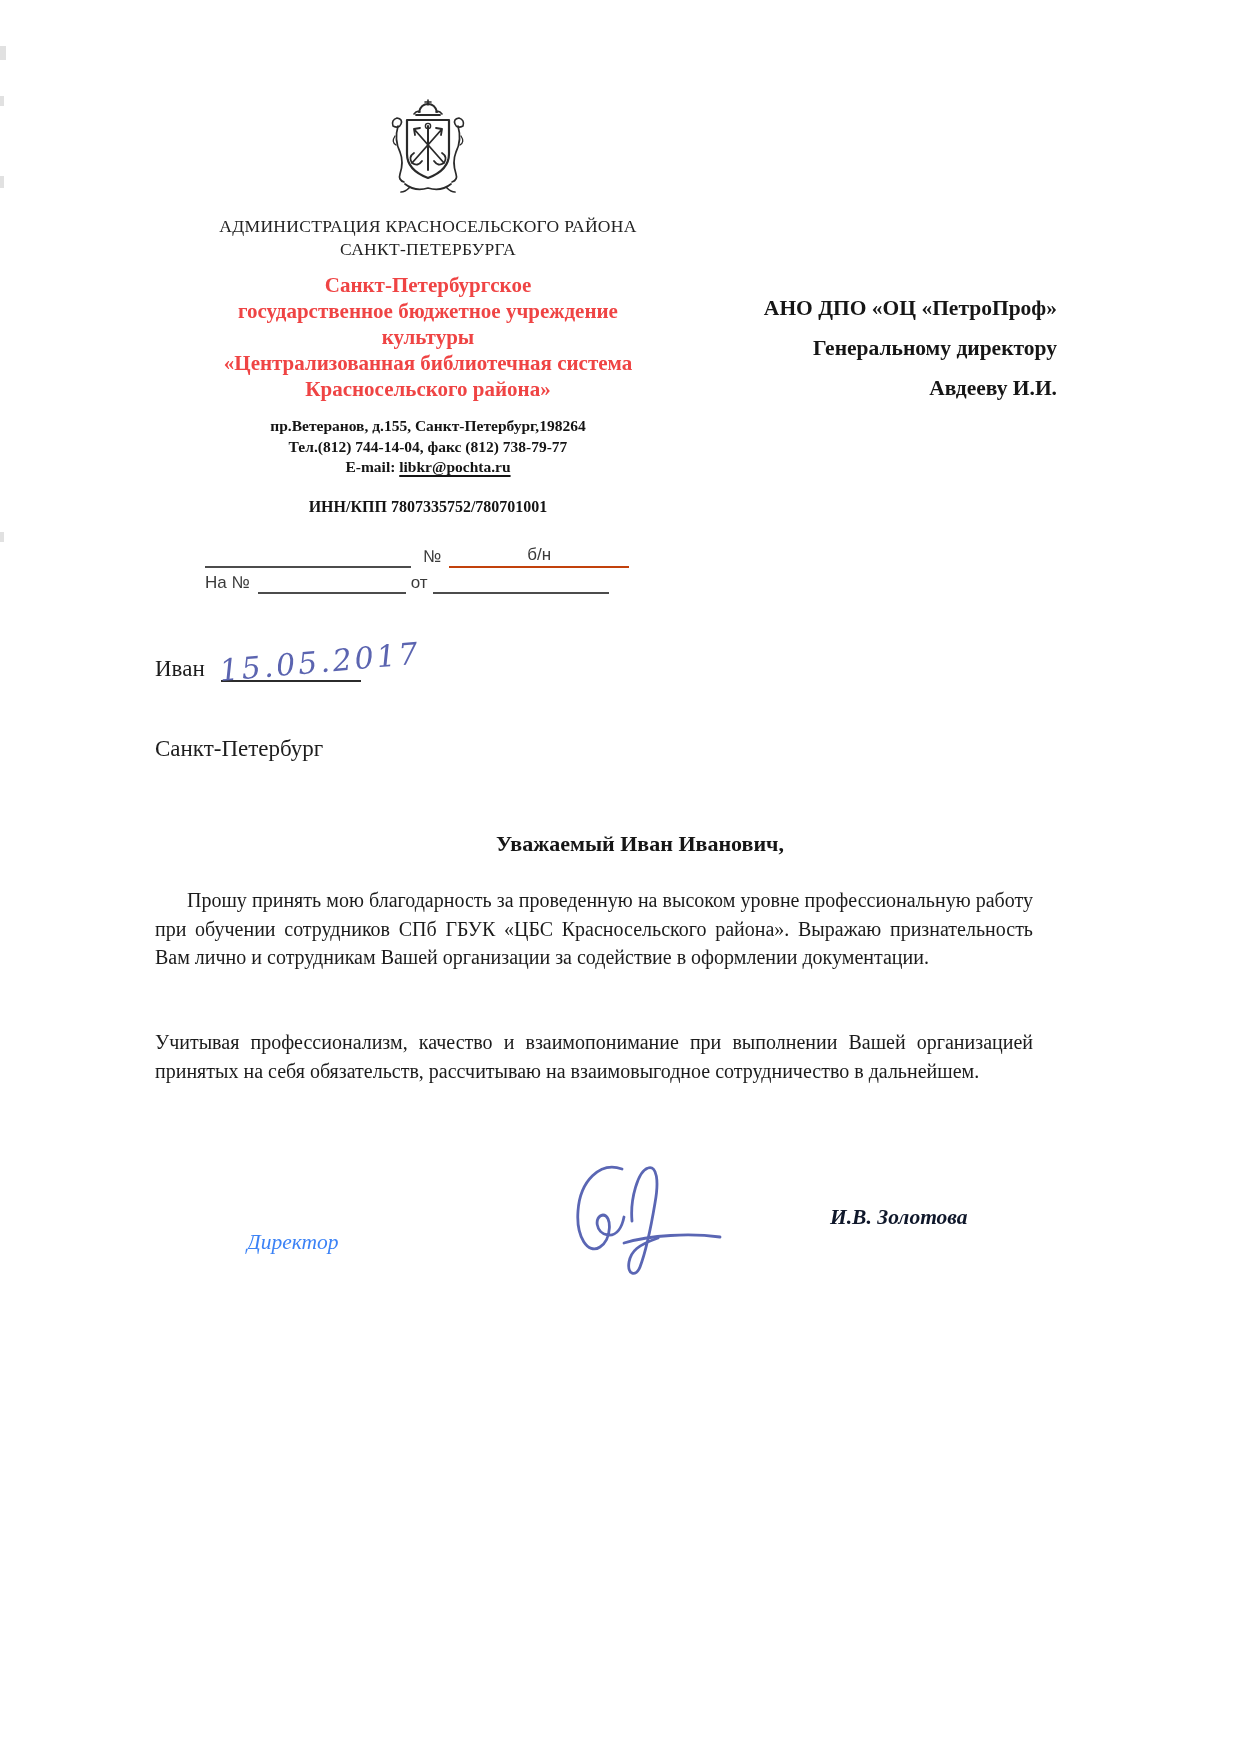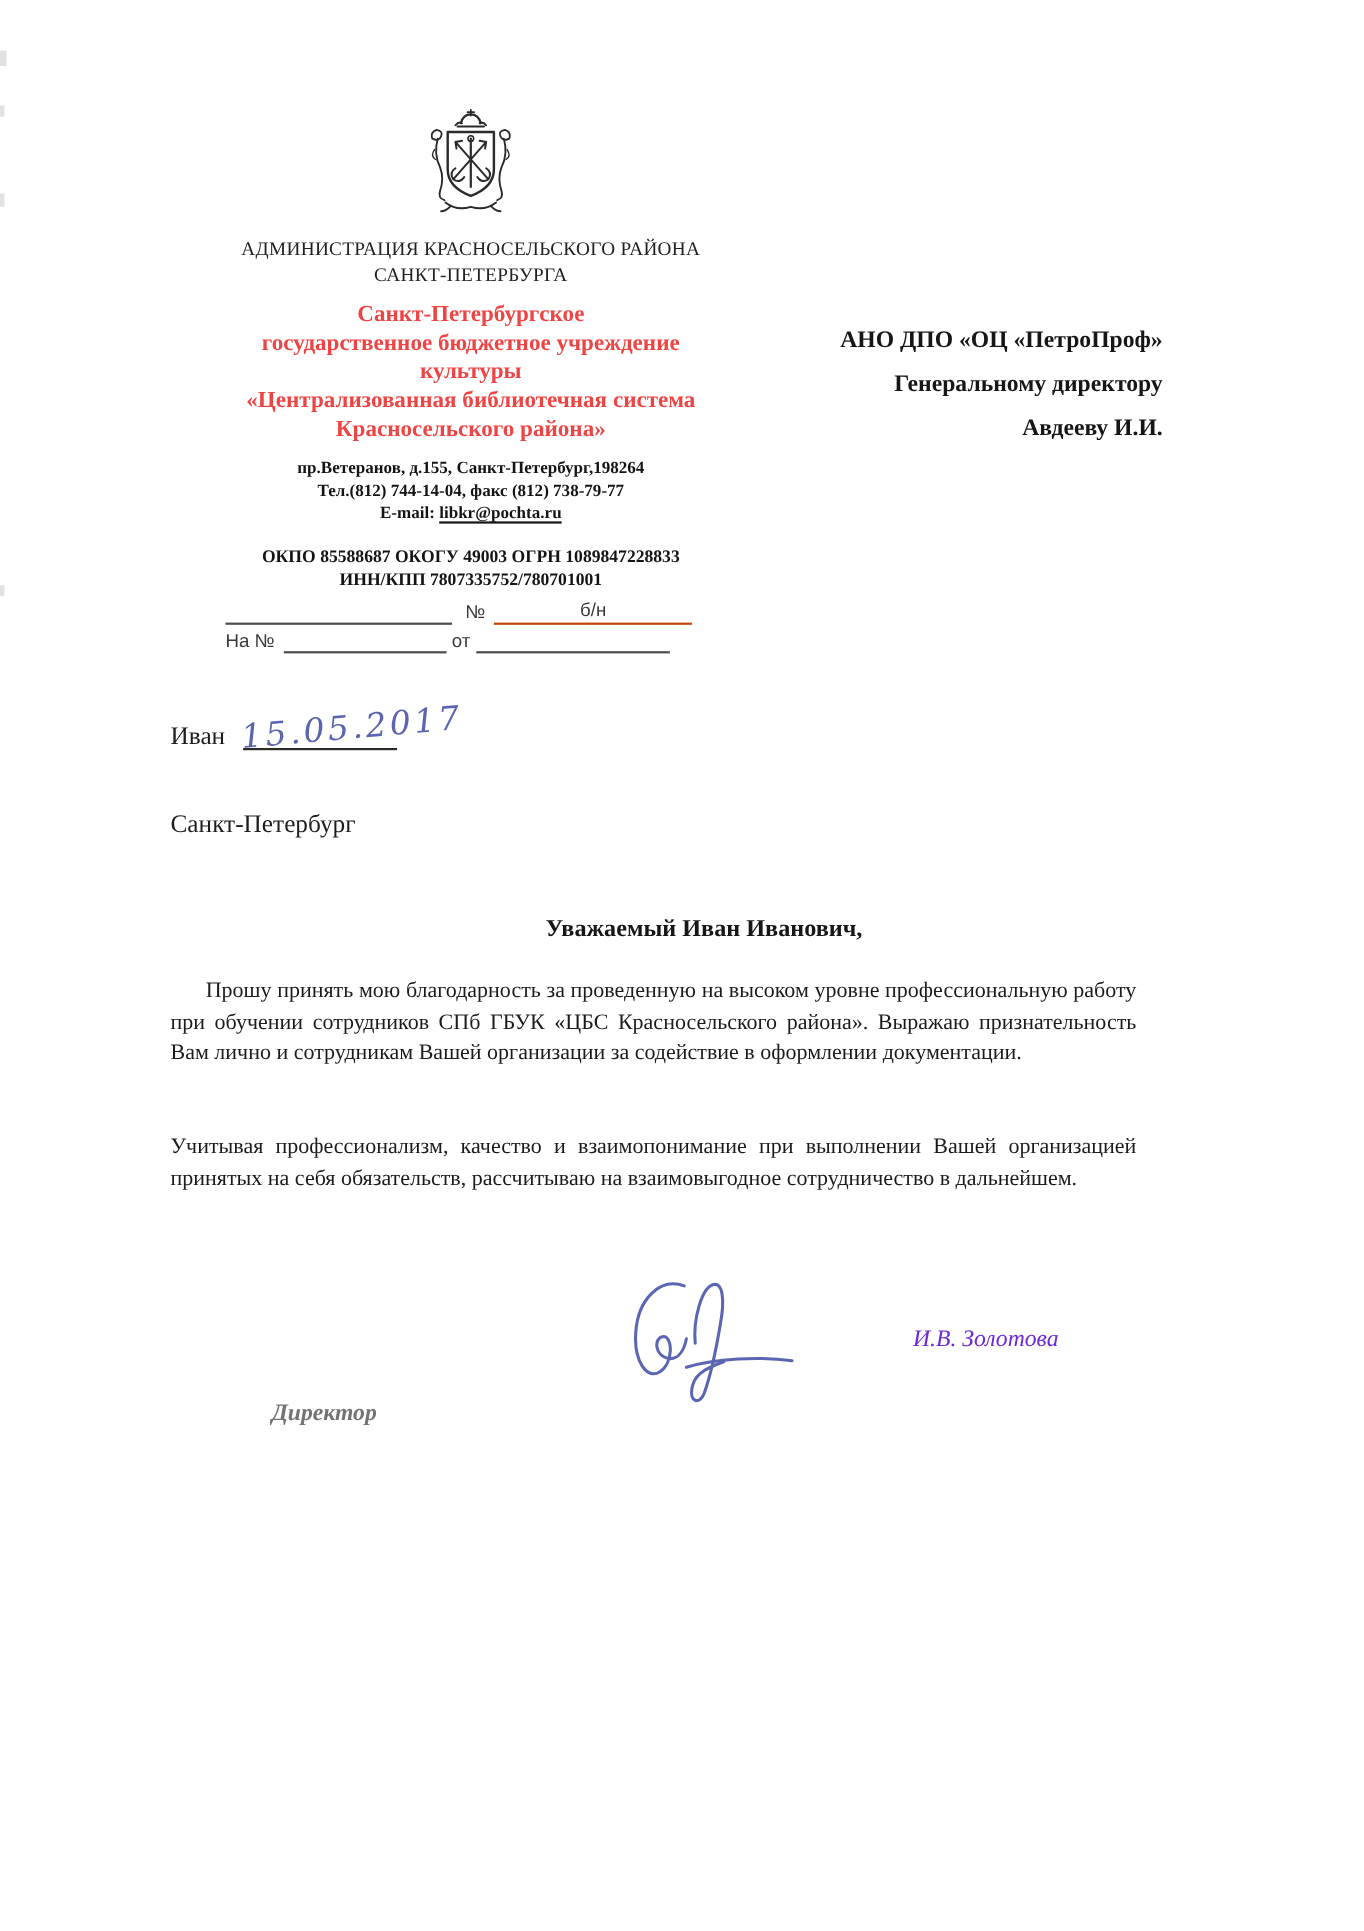--- a/index.html
+++ b/index.html
@@ -47,24 +47,24 @@
   .city { position:absolute; left:155px; top:736px; font-size:23px; }
 
   .salutation { position:absolute; left:175px; top:831px; width:930px;
     text-align:center; font-weight:bold; font-size:22px; color:#161616; }
 
   .para { position:absolute; left:155px; width:878px; font-size:20px;
     line-height:28.5px; text-align:justify; color:#1b1b1b; }
   .para1 { top:886px; text-indent:32px; }
   .para2 { top:1028px; }
 
-  .sig-title { position:absolute; left:247px; top:1272px;
-    font-weight:bold; font-style:italic; font-size:21.5px; color:#737373; }
+  .sig-title { position:absolute; left:247px; top:1230px;
+    font-weight:normal; font-style:italic; font-size:21.5px; color:#3b82f6; }
   .sig-name  { position:absolute; left:830px; top:1205px;
-    font-weight:normal; font-style:italic; font-size:21.5px; color:#6d28d9; }
+    font-weight:bold; font-style:italic; font-size:21.5px; color:#0f172a; }
   .sig-mark { position:absolute; left:570px; top:1155px; width:195px; height:120px; }
 </style>
 </head>
 <body>
 
 <div class="page">
 
   <div class="speck" style="left:0;top:46px;width:6px;height:14px"></div>
   <div class="speck" style="left:0;top:96px;width:4px;height:10px"></div>
   <div class="speck" style="left:0;top:176px;width:4px;height:12px"></div>
@@ -114,21 +114,20 @@
   <div class="contact">
     <div>пр.Ветеранов, д.155, Санкт-Петербург,198264</div>
     <div>Тел.(812) 744-14-04, факс (812) 738-79-77</div>
     <div>
       <span>E-mail:</span>
       <span class="email-addr">libkr@pochta.ru</span>
     </div>
   </div>
 
   <div class="codes">
-    <div>ОКПО 85588687 ОКОГУ 49003 ОГРН 1089847228833</div>
     <div>ИНН/КПП 7807335752/780701001</div>
   </div>
 
   <div class="ref-row" style="top:542px">
     <span class="rule" style="width:206px"></span>
     <span class="ref-label" style="margin:0 8px 0 12px">№</span>
     <span class="ref-cell" style="width:180px">б/н</span>
   </div>
   <div class="ref-row" style="top:568px">
     <span class="ref-label">На №</span>

